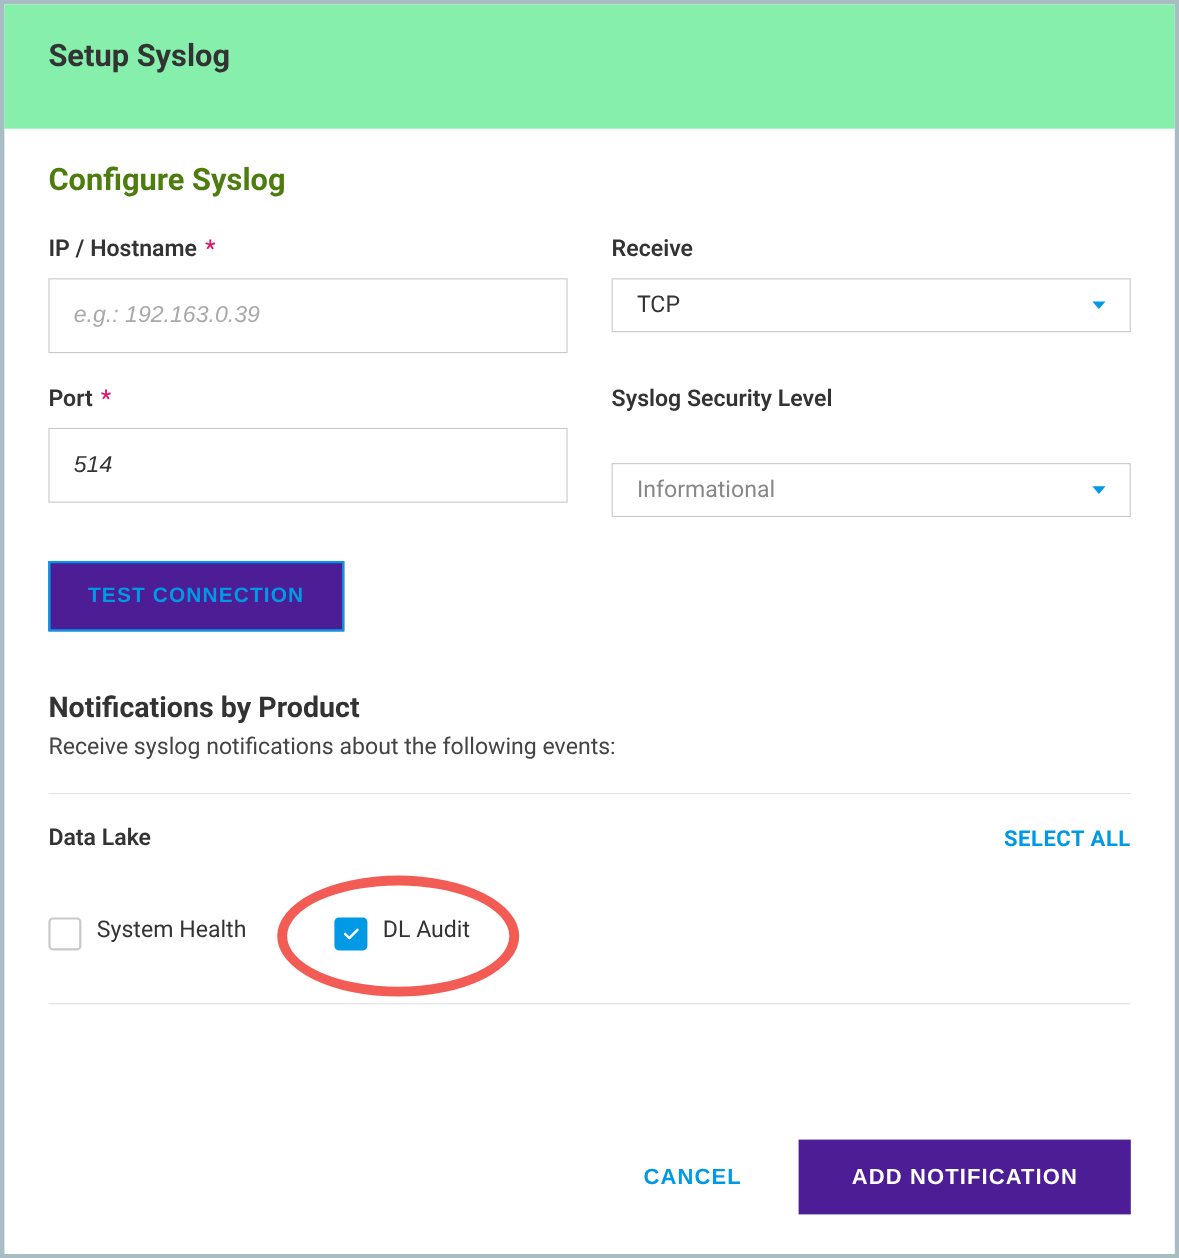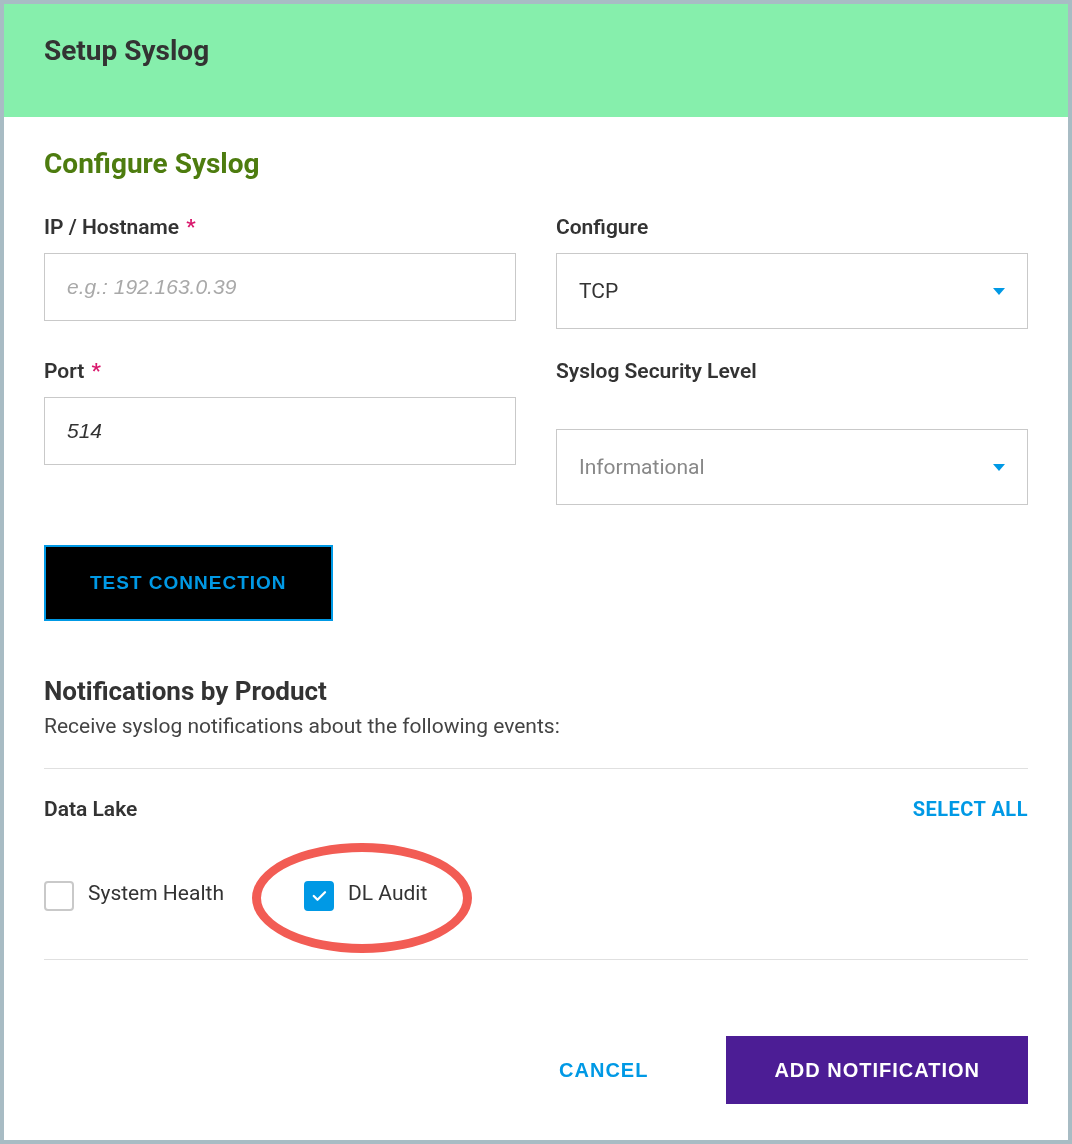--- a/index.html
+++ b/index.html
@@ -62,21 +62,21 @@
   border: 1px solid #c9c9c9;
   padding: 0 22px;
   font-size: 21px;
   color: #333;
   outline: none;
   background: #fff;
   font-style: italic;
 }
 .text-input::placeholder { color: #a9a9a9; }
 .select-box {
-  height: 76px;
+  height: 49px;
   border: 1px solid #c9c9c9;
   padding: 0 22px;
   font-size: 21px;
   color: #333;
   background: #fff;
   display: flex;
   align-items: center;
   justify-content: space-between;
   cursor: pointer;
 }
@@ -84,28 +84,28 @@
 .caret {
   width: 0; height: 0;
   border-left: 6px solid transparent;
   border-right: 6px solid transparent;
   border-top: 7px solid #0099e5;
 }
 .btn-outline {
   display: inline-flex;
   align-items: center;
   justify-content: center;
-  height: 76px;
-  padding: 0 44px;
+  height: 64px;
+  padding: 0 34px;
   border: 2px solid #0099e5;
   color: #0099e5;
   font-size: 19px;
   font-weight: 700;
   letter-spacing: 1px;
-  background: #000000;
+  background: #4c1d95;
   cursor: pointer;
 }
 .section2 { margin-top: 55px; }
 .sub-heading {
   font-size: 26px;
   font-weight: 700;
   color: #333;
   margin-bottom: 8px;
 }
 .sub-desc {
@@ -179,21 +179,21 @@
   border-radius: 50%;
   top: -38px;
   left: -52px;
   pointer-events: none;
 }
 .dialog-footer {
   padding: 36px 40px;
   display: flex;
   justify-content: flex-end;
   align-items: center;
-  gap: 58px;
+  gap: 32px;
 }
 .btn-text {
   font-size: 20px;
   font-weight: 700;
   color: #0099e5;
   letter-spacing: 1px;
   background: none;
   border: none;
   cursor: pointer;
   padding: 10px 20px;
@@ -226,21 +226,21 @@
     <div class="form-grid">
 
       <div class="form-field">
         <label class="field-label">
           <span>IP / Hostname</span><span class="req"> *</span>
         </label>
         <input class="text-input" type="text" placeholder="e.g.: 192.163.0.39" style="">
       </div>
 
       <div class="form-field">
-        <label class="field-label">Configure</label>
+        <label class="field-label">Receive</label>
         <div class="select-box">
           <span>TCP</span>
           <span class="caret"></span>
         </div>
       </div>
 
       <div class="form-field">
         <label class="field-label">
           <span>Port</span><span class="req"> *</span>
         </label>

